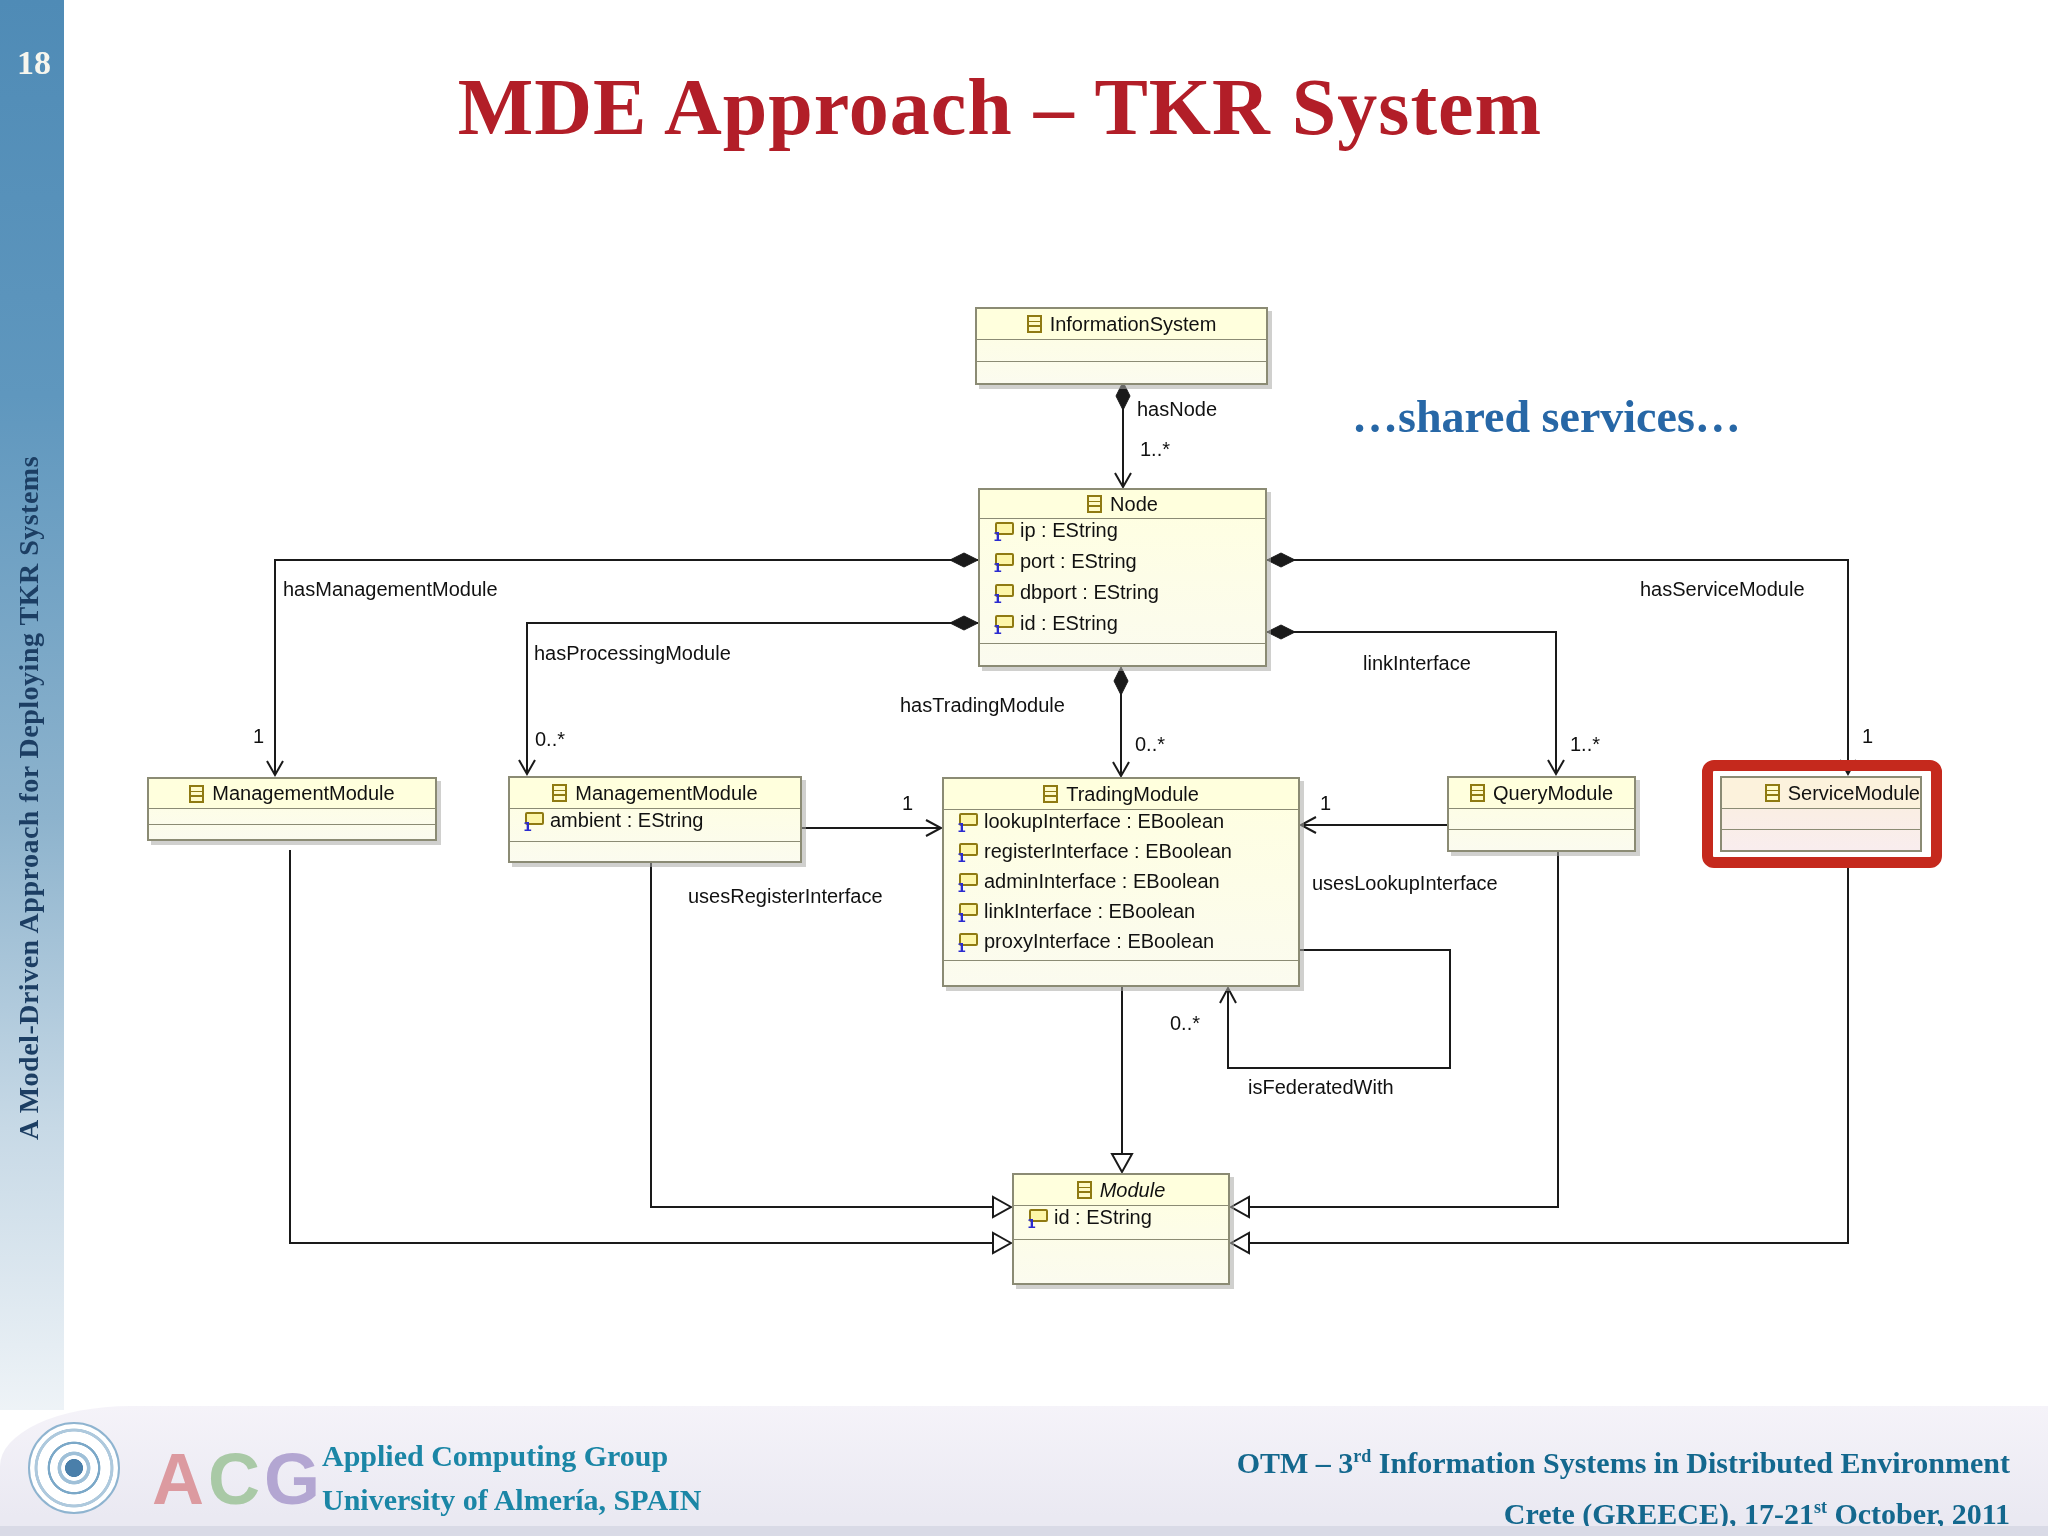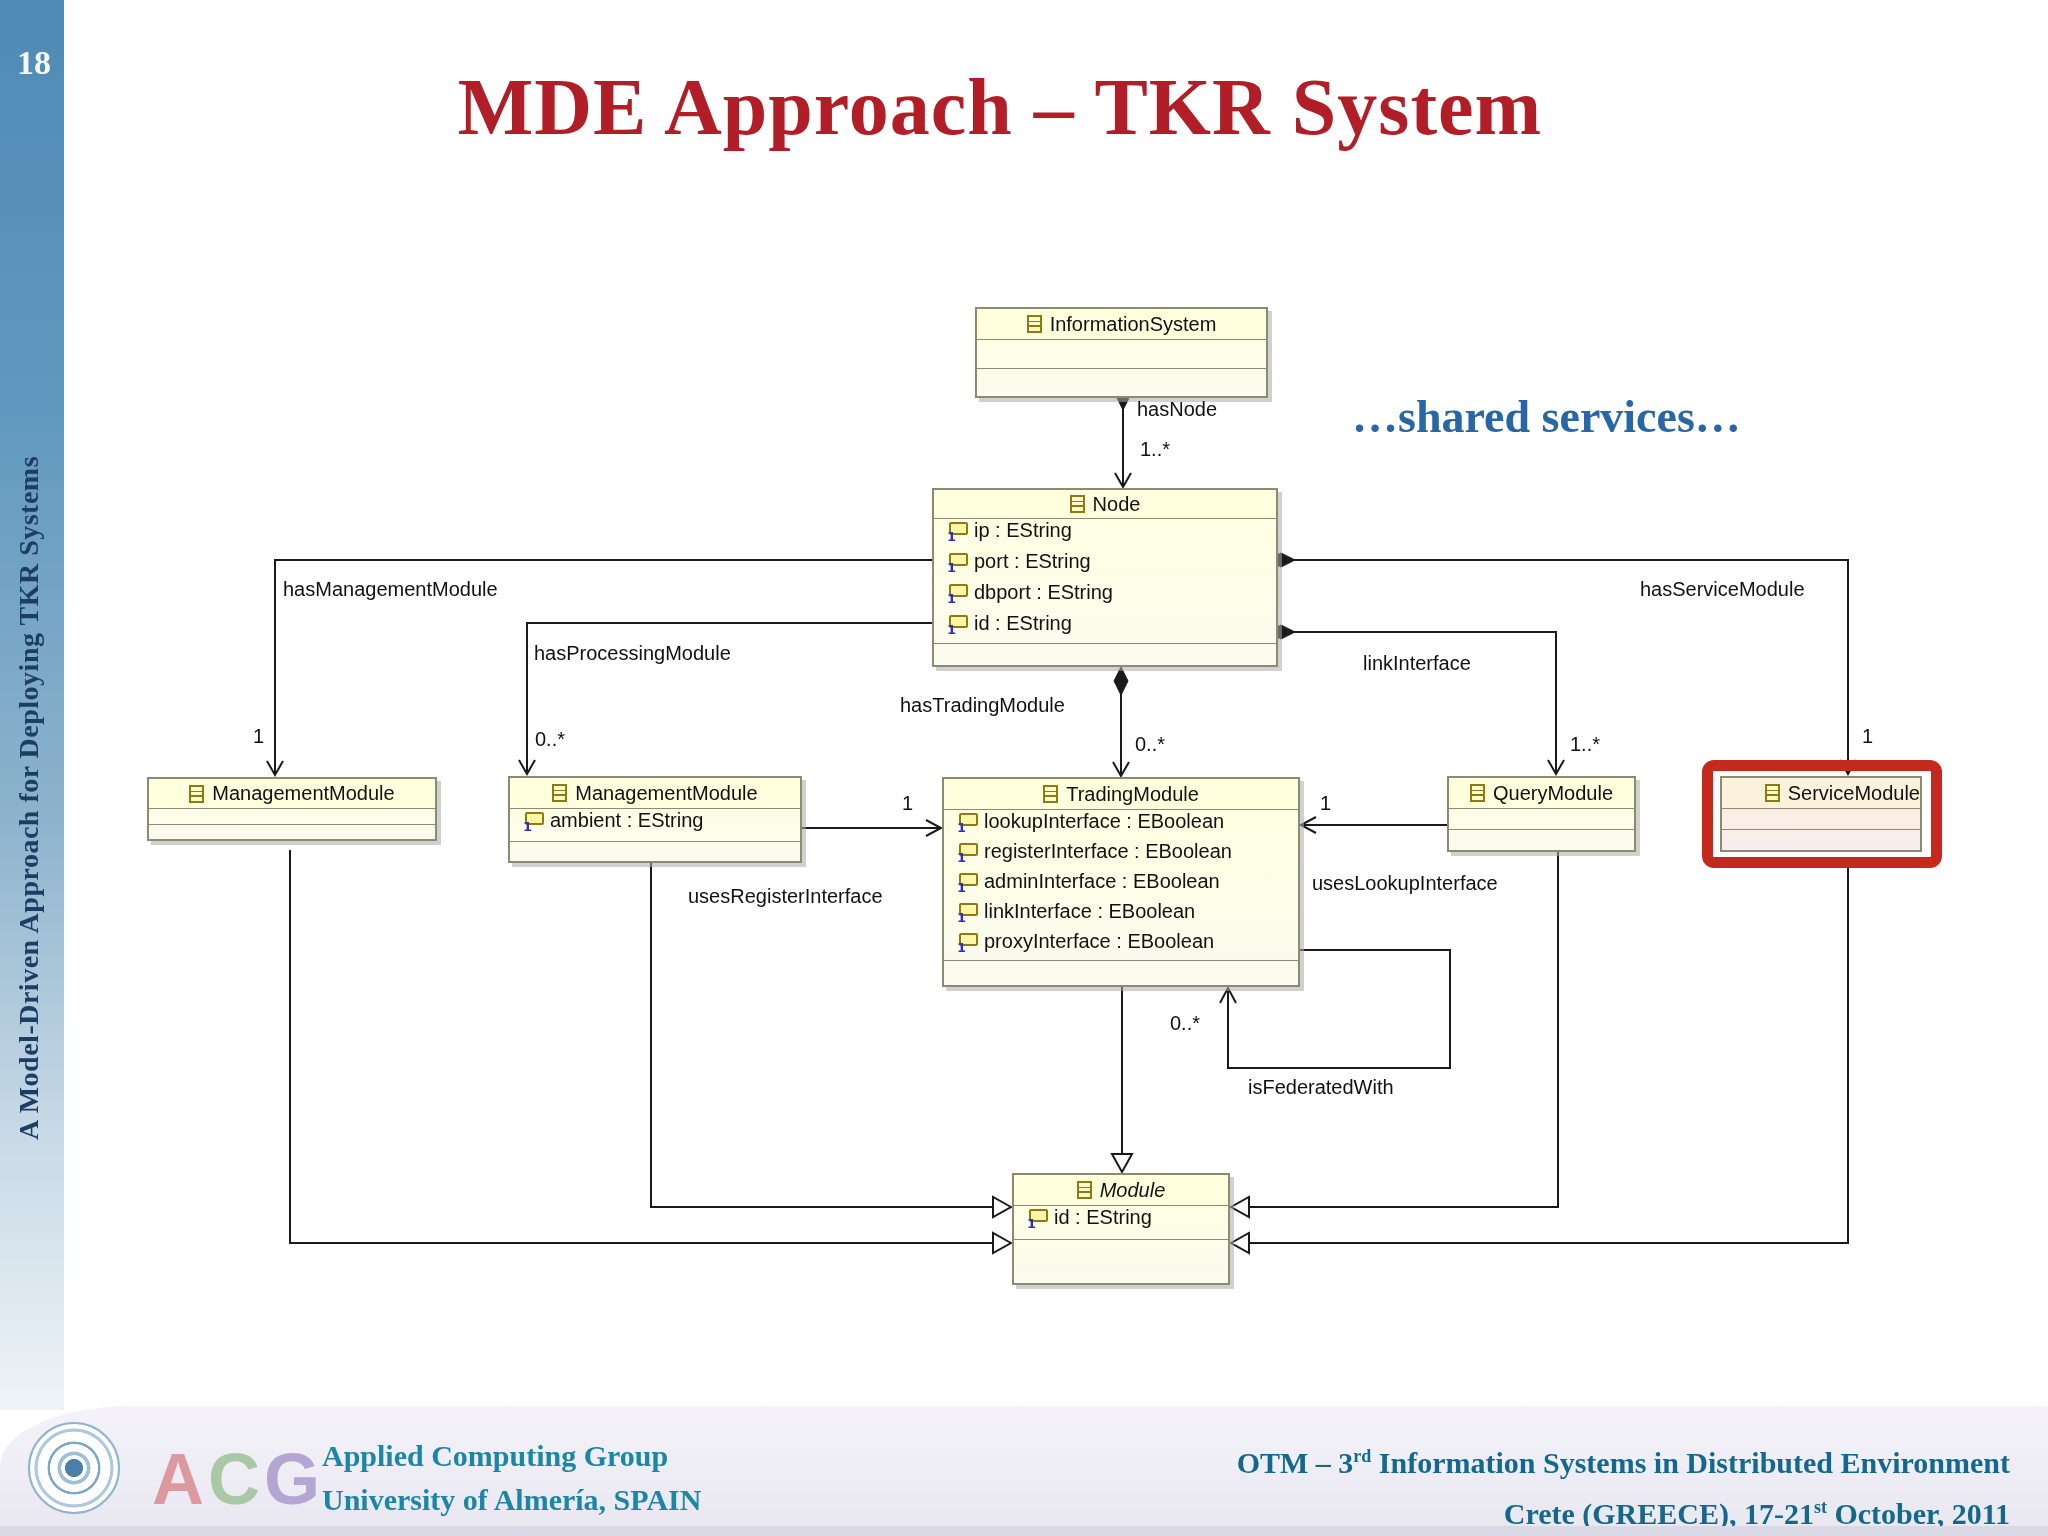--- a/index.html
+++ b/index.html
@@ -139,30 +139,30 @@
     <g>
       <polyline points="1558,852 1558,1207 1249,1207"></polyline>
       <polygon class="tri" points="1231,1207 1249,1197 1249,1217"></polygon>
     </g>
     <g>
       <polyline points="1848,866 1848,1243 1249,1243"></polyline>
       <polygon class="tri" points="1231,1243 1249,1233 1249,1253"></polygon>
     </g>
   </svg>
 
-  <div class="uml-class" style="left:975px;top:307px;width:293px;height:91px">
+  <div class="uml-class" style="left:975px;top:307px;width:293px;height:78px">
     <div class="uml-title" style="height:30px">
       <span class="class-icon"></span>
       <span class="name">InformationSystem</span>
     </div>
     <div class="uml-empty first"></div>
     <div class="uml-empty"></div>
   </div>
 
-  <div class="uml-class" style="left:932px;top:488px;width:346px;height:179px">
+  <div class="uml-class" style="left:978px;top:488px;width:289px;height:179px">
     <div class="uml-title" style="height:28px">
       <span class="class-icon"></span>
       <span class="name">Node</span>
     </div>
     <div class="uml-attr" style="height:31px">
         <span class="attr-icon"></span>
         <span>ip : EString</span>
       </div>
     <div class="uml-attr" style="height:31px">
         <span class="attr-icon"></span>

